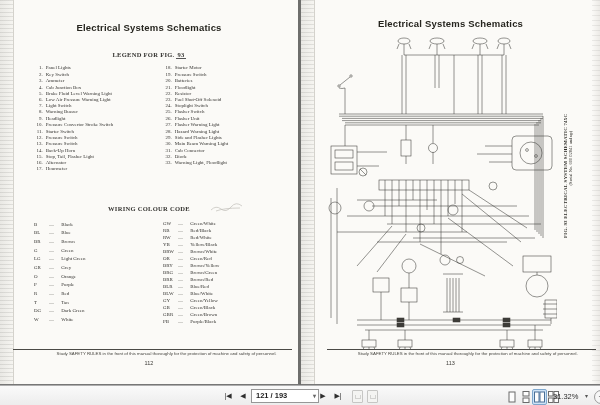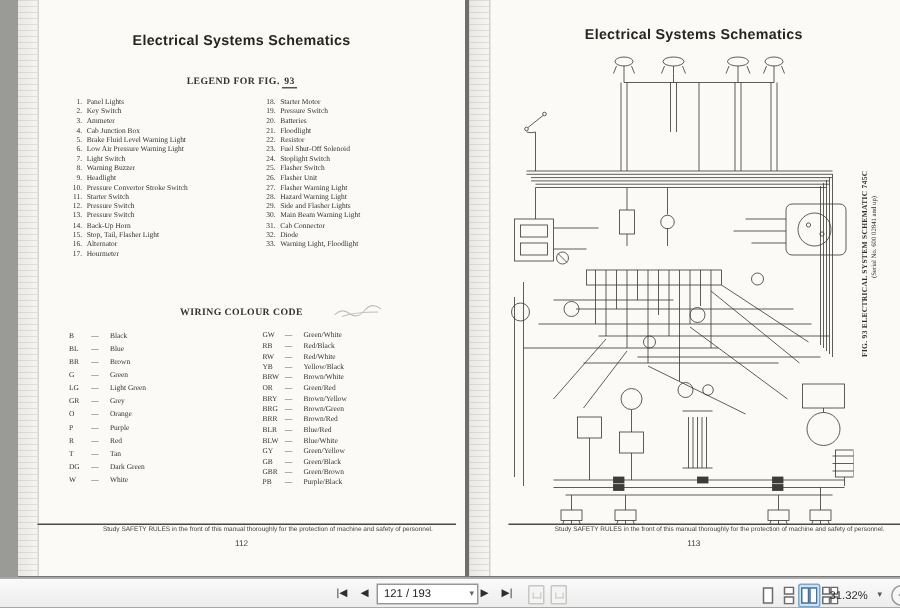--- a/index.html
+++ b/index.html
@@ -1,20 +1,20 @@
 <!DOCTYPE html>
 <html><head>
 <meta charset="utf-8">
 <style>
   html,body{margin:0;padding:0;background:#8a8a8a;}
   #screen{position:relative;width:600px;height:405px;overflow:hidden;background:#9a9a96;
           font-family:"Liberation Sans",sans-serif;}
   
   .page{position:absolute;top:0;height:384px;background:#fbfaf7;border-bottom:1px solid #777;
-        color:#343330;margin-left:12px;}
+        color:#343330;}
   #page-left{left:0;width:298px;border-right:3px solid #6e6e6c;}
   #page-right{left:301px;width:299px;}
   .bindstrip{position:absolute;top:0;bottom:0;width:13px;background:
      repeating-linear-gradient(to bottom, rgba(90,90,86,.14) 0 1px, rgba(0,0,0,0) 1px 4px),
      linear-gradient(to right,#e9e8e4,#f6f5f1);border-right:1px solid #d4d2cc;}
   .edgestrip{position:absolute;top:0;bottom:0;right:0;width:8px;background:
      repeating-linear-gradient(to bottom, rgba(90,90,86,.10) 0 1px, rgba(0,0,0,0) 1px 5px),
      linear-gradient(to left,#eceae6,rgba(0,0,0,0));}
   .ptitle{position:absolute;width:100%;text-align:center;font-weight:bold;font-size:9.5px;
           letter-spacing:.2px;color:#26251f;}
@@ -44,21 +44,21 @@
      transform-origin:0 0;width:160px;font-family:"Liberation Serif",serif;color:#2f2e29;}
   .fig-caption .l1{font-size:5px;font-weight:bold;letter-spacing:.2px;white-space:nowrap;}
   .fig-caption .l2{font-size:4.5px;text-align:center;white-space:nowrap;}
   
   #toolbar{position:absolute;left:0;top:385px;width:600px;height:20px;
      background:linear-gradient(#fafafa,#ececec);border-top:1px solid #aeaeae;
      font-size:8px;color:#333;}
   .tbtn{position:absolute;top:3px;height:13px;line-height:13px;text-align:center;
      color:#2e2e2e;font-size:7px;cursor:default;}
   .pagebox{position:absolute;left:251px;top:3px;width:62px;height:12px;background:#fff;
-     border:1px solid #979797;font-size:7.5px;line-height:12px;padding-left:4px;color:#222;}
+     border:1px solid #979797;font-size:7.5px;line-height:12px;padding-left:4px;color:#222;font-weight:bold;}
   .pagebox .caret{position:absolute;right:2px;top:0;color:#666;font-size:6px;}
   .ghosticon{position:absolute;top:4px;width:9px;height:11px;border:1px solid #c6c6c4;
      border-radius:1px;background:#f4f4f2;}
   .ghosticon:after{content:"";position:absolute;left:2px;top:4px;width:4px;height:3px;
      border:1px solid #d2d2d0;border-top:none;}
   .viewicon{position:absolute;top:3px;width:13px;height:14px;display:flex;align-items:center;
      justify-content:center;border:1px solid rgba(0,0,0,0);border-radius:2px;}
   .viewicon.sel{background:#cfe3f6;border-color:#7ea7cd;}
   .zoomlabel{position:absolute;left:553px;top:6px;font-size:7.5px;color:#2e2e2e;}
   .zcaret{position:absolute;left:585px;top:6px;font-size:6px;color:#555;}

